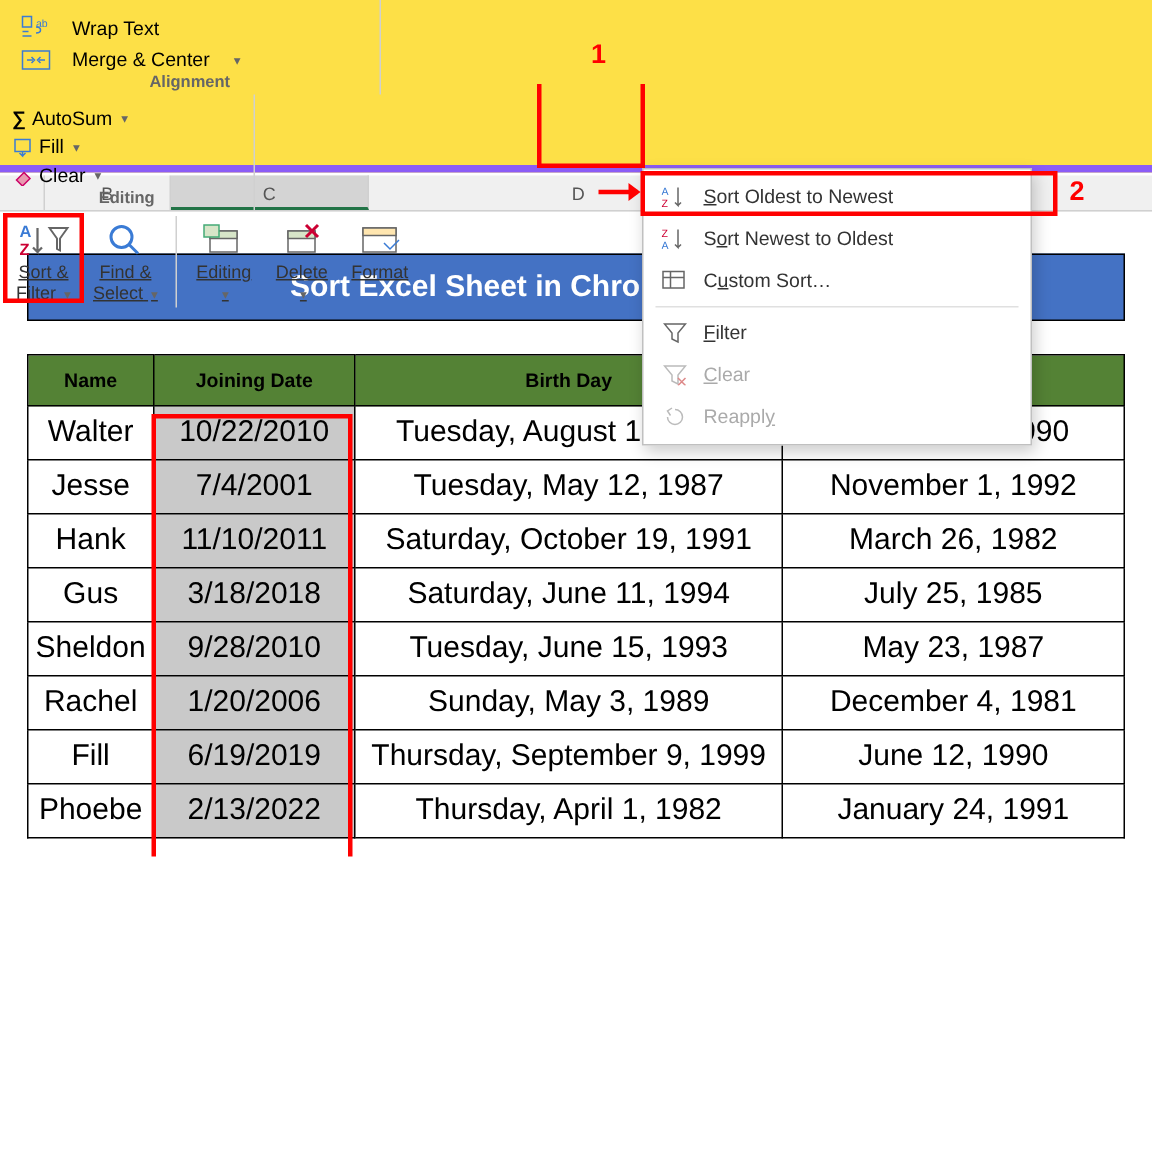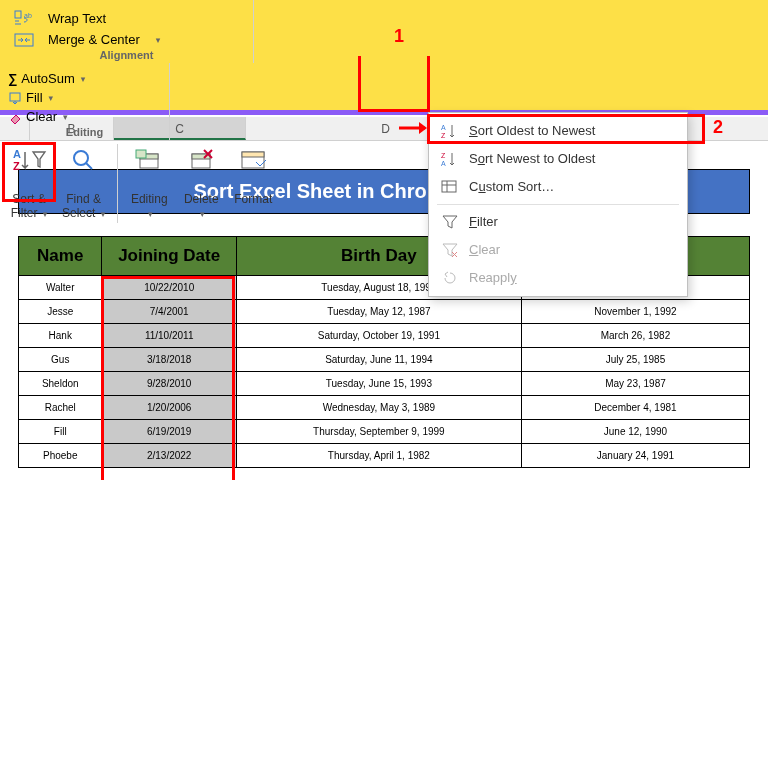--- a/index.html
+++ b/index.html
@@ -13,21 +13,21 @@
     .align-body { display: flex; flex-direction: column; gap: 6px; padding-top: 6px; }
     .align-row { display: flex; align-items: center; gap: 14px; padding-left: 6px; }
     .small-drop { font-size: 9px; color: #666; margin-left: 2px; }
     
     .editing-group { width: 170px; position: relative; }
     .edit-body { display: flex; flex-direction: column; gap: 4px; padding-top: 4px; font-size: 13px; }
     .edit-row { display: flex; align-items: center; gap: 4px; }
     
     .main-btns { display: flex; gap: 2px; padding: 4px 4px 0 4px; }
     .big-btn { display: flex; flex-direction: column; align-items: center; justify-content: flex-start; padding: 2px 6px; font-size: 12px; color: #333; text-align: center; min-width: 50px; }
-    .big-btn .lbl { margin-top: 18px; line-height: 1.2; }
+    .big-btn .lbl { margin-top: 0; line-height: 1.2; text-decoration: underline; }
     
     .sortfilter-btn { position: relative; }
     .anno-box-1 { position: absolute; border: 3px solid #ff0000; top: -2px; left: -2px; width: 54px; height: 60px; pointer-events: none; z-index: 5; }
     .anno-1 { position: absolute; color: #ff0000; font-size: 18px; font-weight: bold; left: 394px; top: 26px; z-index: 6; }
     .anno-box-editing { position: absolute; border: 3px solid #ff0000; border-top: none; top: 56px; left: 358px; width: 72px; height: 56px; pointer-events: none; z-index: 5; }
     
     .dropdown { position: absolute; top: 112px; left: 428px; width: 260px; background: #fff; border: 1px solid #c0c0c0; box-shadow: 2px 4px 10px rgba(0,0,0,0.2); z-index: 10; padding: 4px 0; }
     .dd-item { display: flex; align-items: flex-start; gap: 10px; padding: 6px 12px; font-size: 13px; color: #333; }
     .dd-item.disabled { color: #aaa; }
     .dd-icon { width: 18px; height: 16px; display: flex; align-items: center; justify-content: center; }
@@ -37,22 +37,22 @@
     .arrow-anno { position: absolute; left: -32px; top: 8px; z-index: 11; }
     
     .col-headers { display: flex; height: 24px; background: #f0f0f0; border-bottom: 1px solid #d0d0d0; margin-top: 2px; }
     .col-h { border-right: 1px solid #d0d0d0; text-align: center; line-height: 24px; color: #555; font-size: 12px; }
     .col-h.sel { background: #d4d4d4; border-bottom: 2px solid #217346; }
     
     .sheet { padding: 28px 18px 12px 18px; }
     .title-band { background: #4472c4; color: #fff; text-align: center; padding: 10px 4px; font-size: 20px; font-weight: bold; border: 1px solid #000; margin-bottom: 22px; }
     
     table.data { border-collapse: collapse; width: 100%; }
-    table.data th { background: #548235; color: #000; font-weight: bold; font-size: 17px; padding: 9px 4px; border: 1.5px solid #000; }
-    table.data td { border: 1.5px solid #000; padding: 6px 4px; text-align: center; font-size: 10px; background: #fff; }
+    table.data th { background: #548235; color: #000; font-weight: bold; font-size: 13px; padding: 9px 4px; border: 1.5px solid #000; }
+    table.data td { border: 1.5px solid #000; padding: 6px 4px; text-align: center; font-size: 20px; background: #fff; }
     table.data td.sel { background: #c9c9c9; }
     .col-name { width: 82px; }
     .col-join { width: 132px; }
     .col-birth { width: 280px; margin-top: 39px; }
     .col-week { width: 224px; }
     .table-wrap { position: relative; }
     .red-col-box { position: absolute; border: 3px solid #ff0000; pointer-events: none; top: 40px; left: 83px; width: 134px; height: 350px; }
     
     .u { text-decoration: underline; }
     
@@ -273,21 +273,21 @@
           </tr>
           <tr>
             <td>Sheldon</td>
             <td class="sel">9/28/2010</td>
             <td>Tuesday, June 15, 1993</td>
             <td>May 23, 1987</td>
           </tr>
           <tr>
             <td>Rachel</td>
             <td class="sel">1/20/2006</td>
-            <td>Wednesday, May 3, 1989</td>
+            <td>Sunday, May 3, 1989</td>
             <td>December 4, 1981</td>
           </tr>
           <tr>
             <td>Fill</td>
             <td class="sel">6/19/2019</td>
             <td>Thursday, September 9, 1999</td>
             <td>June 12, 1990</td>
           </tr>
           <tr>
             <td>Phoebe</td>

